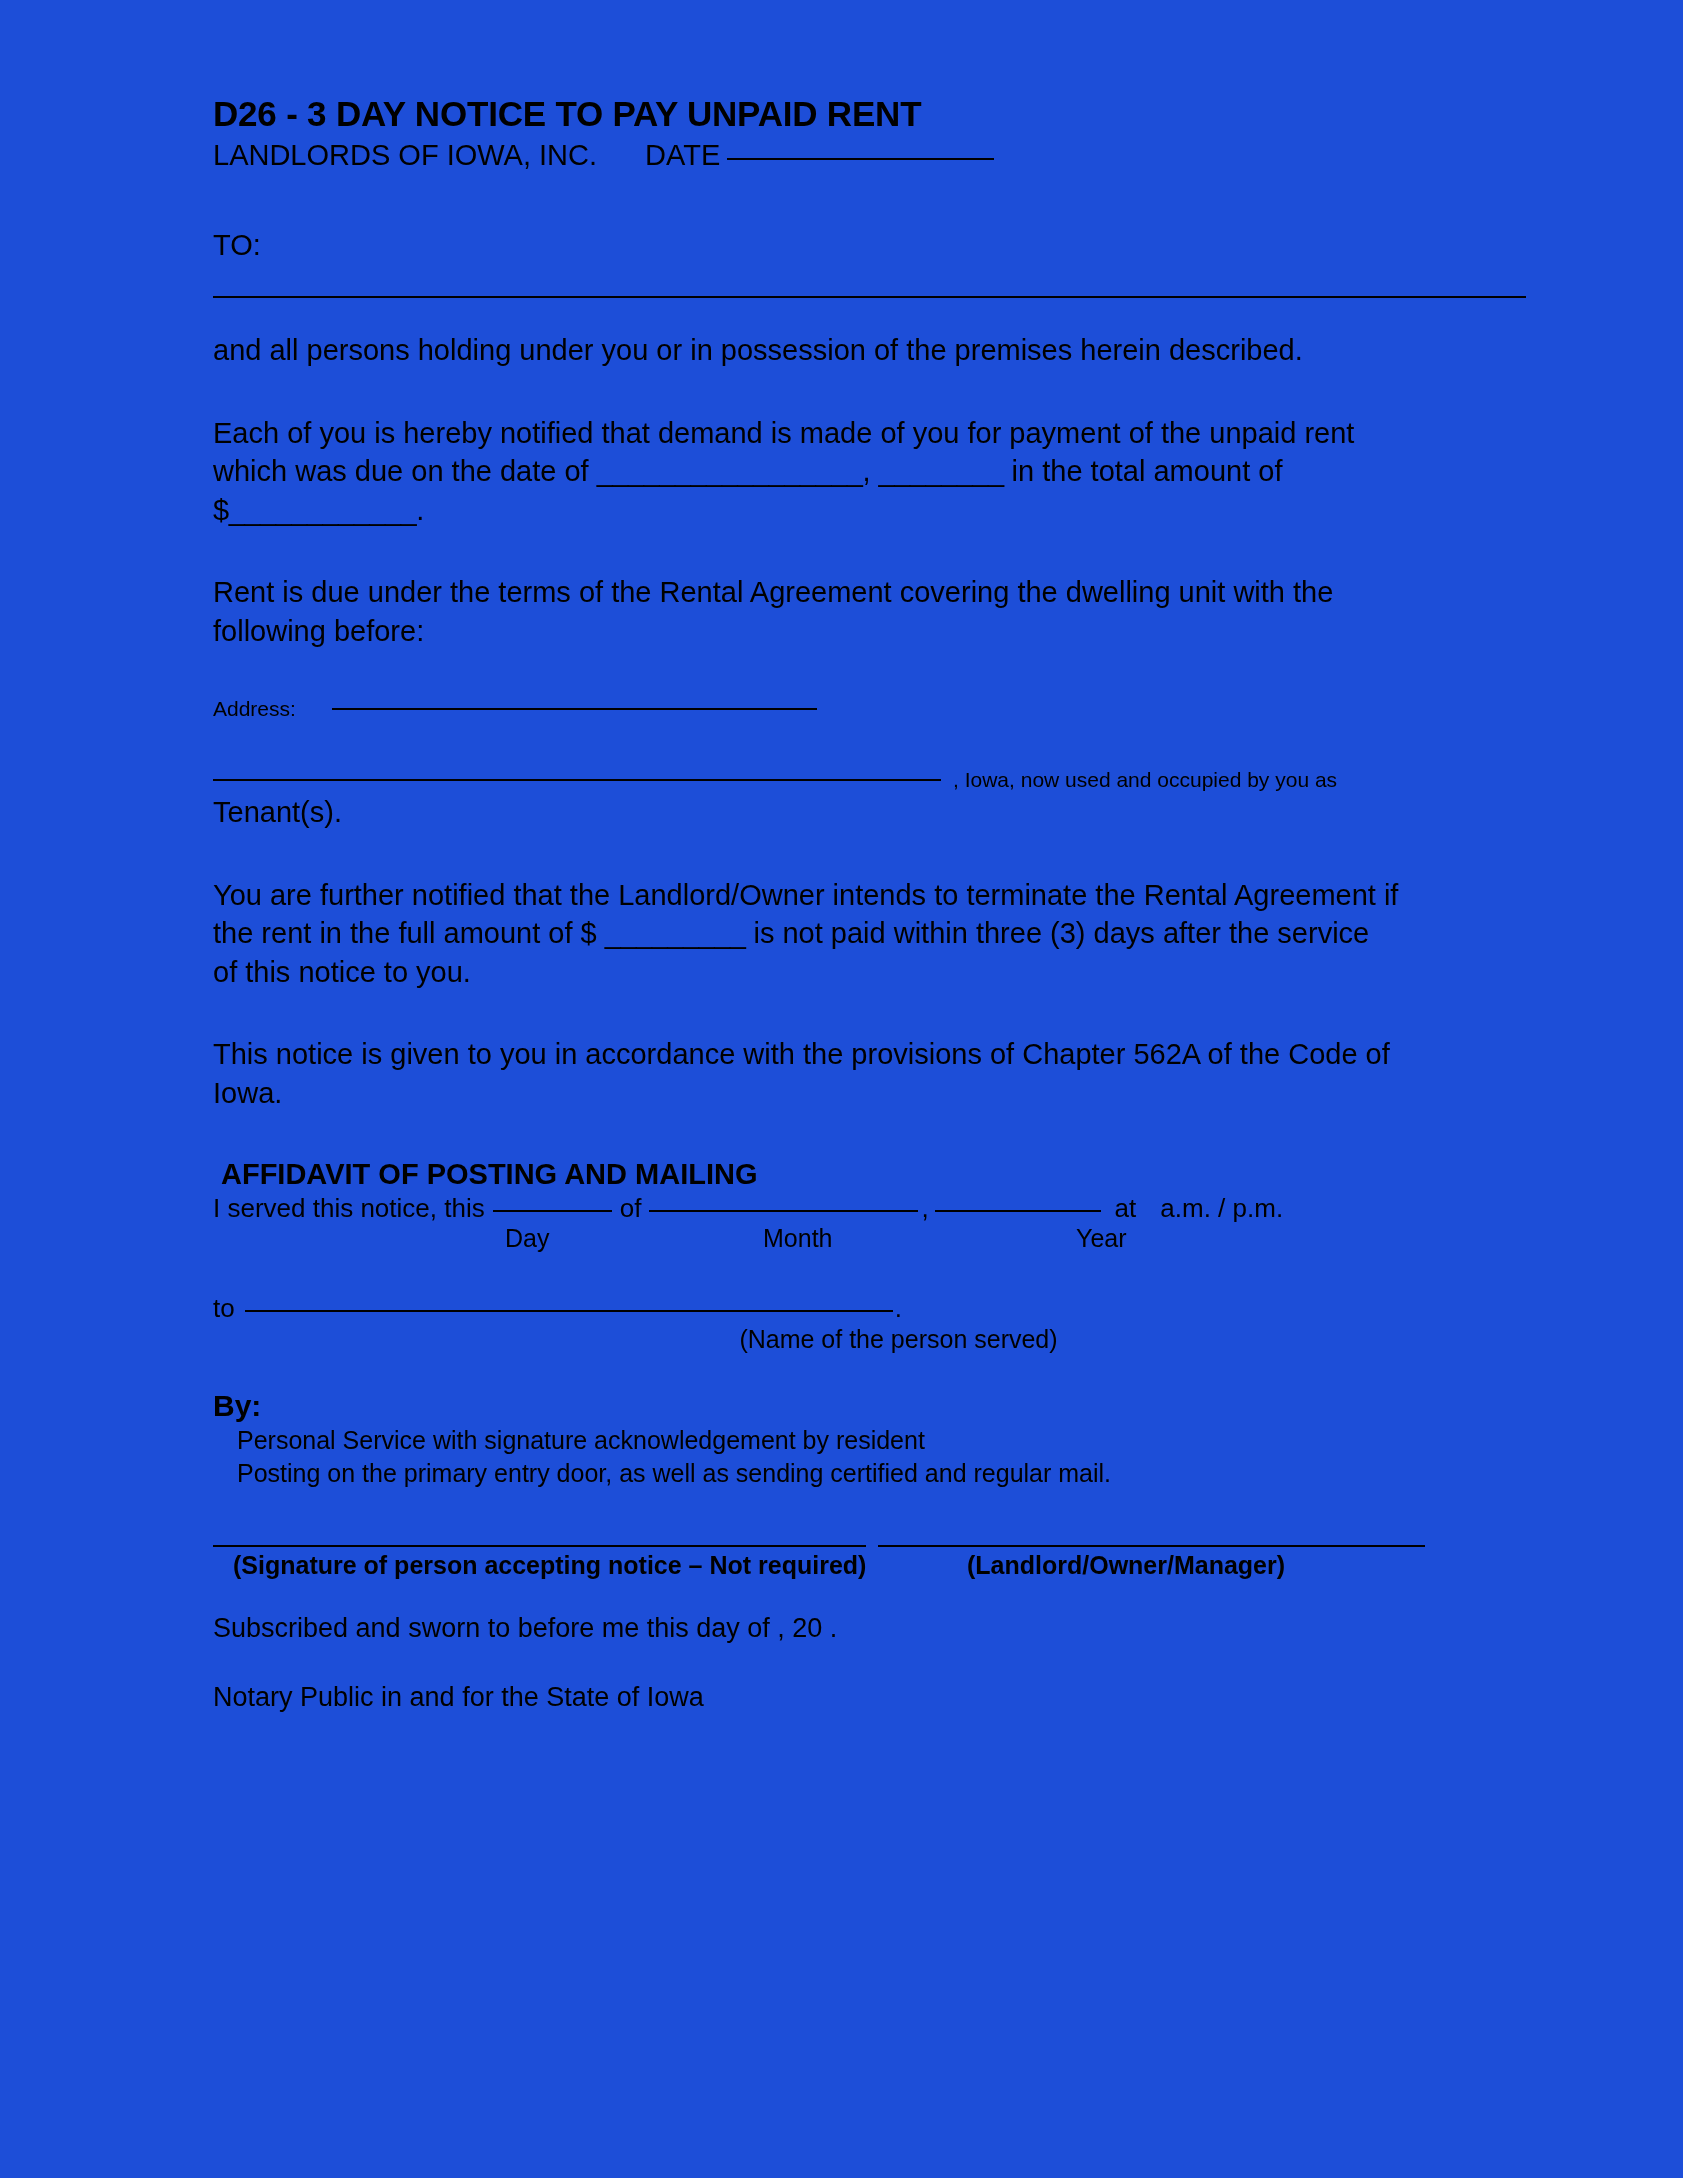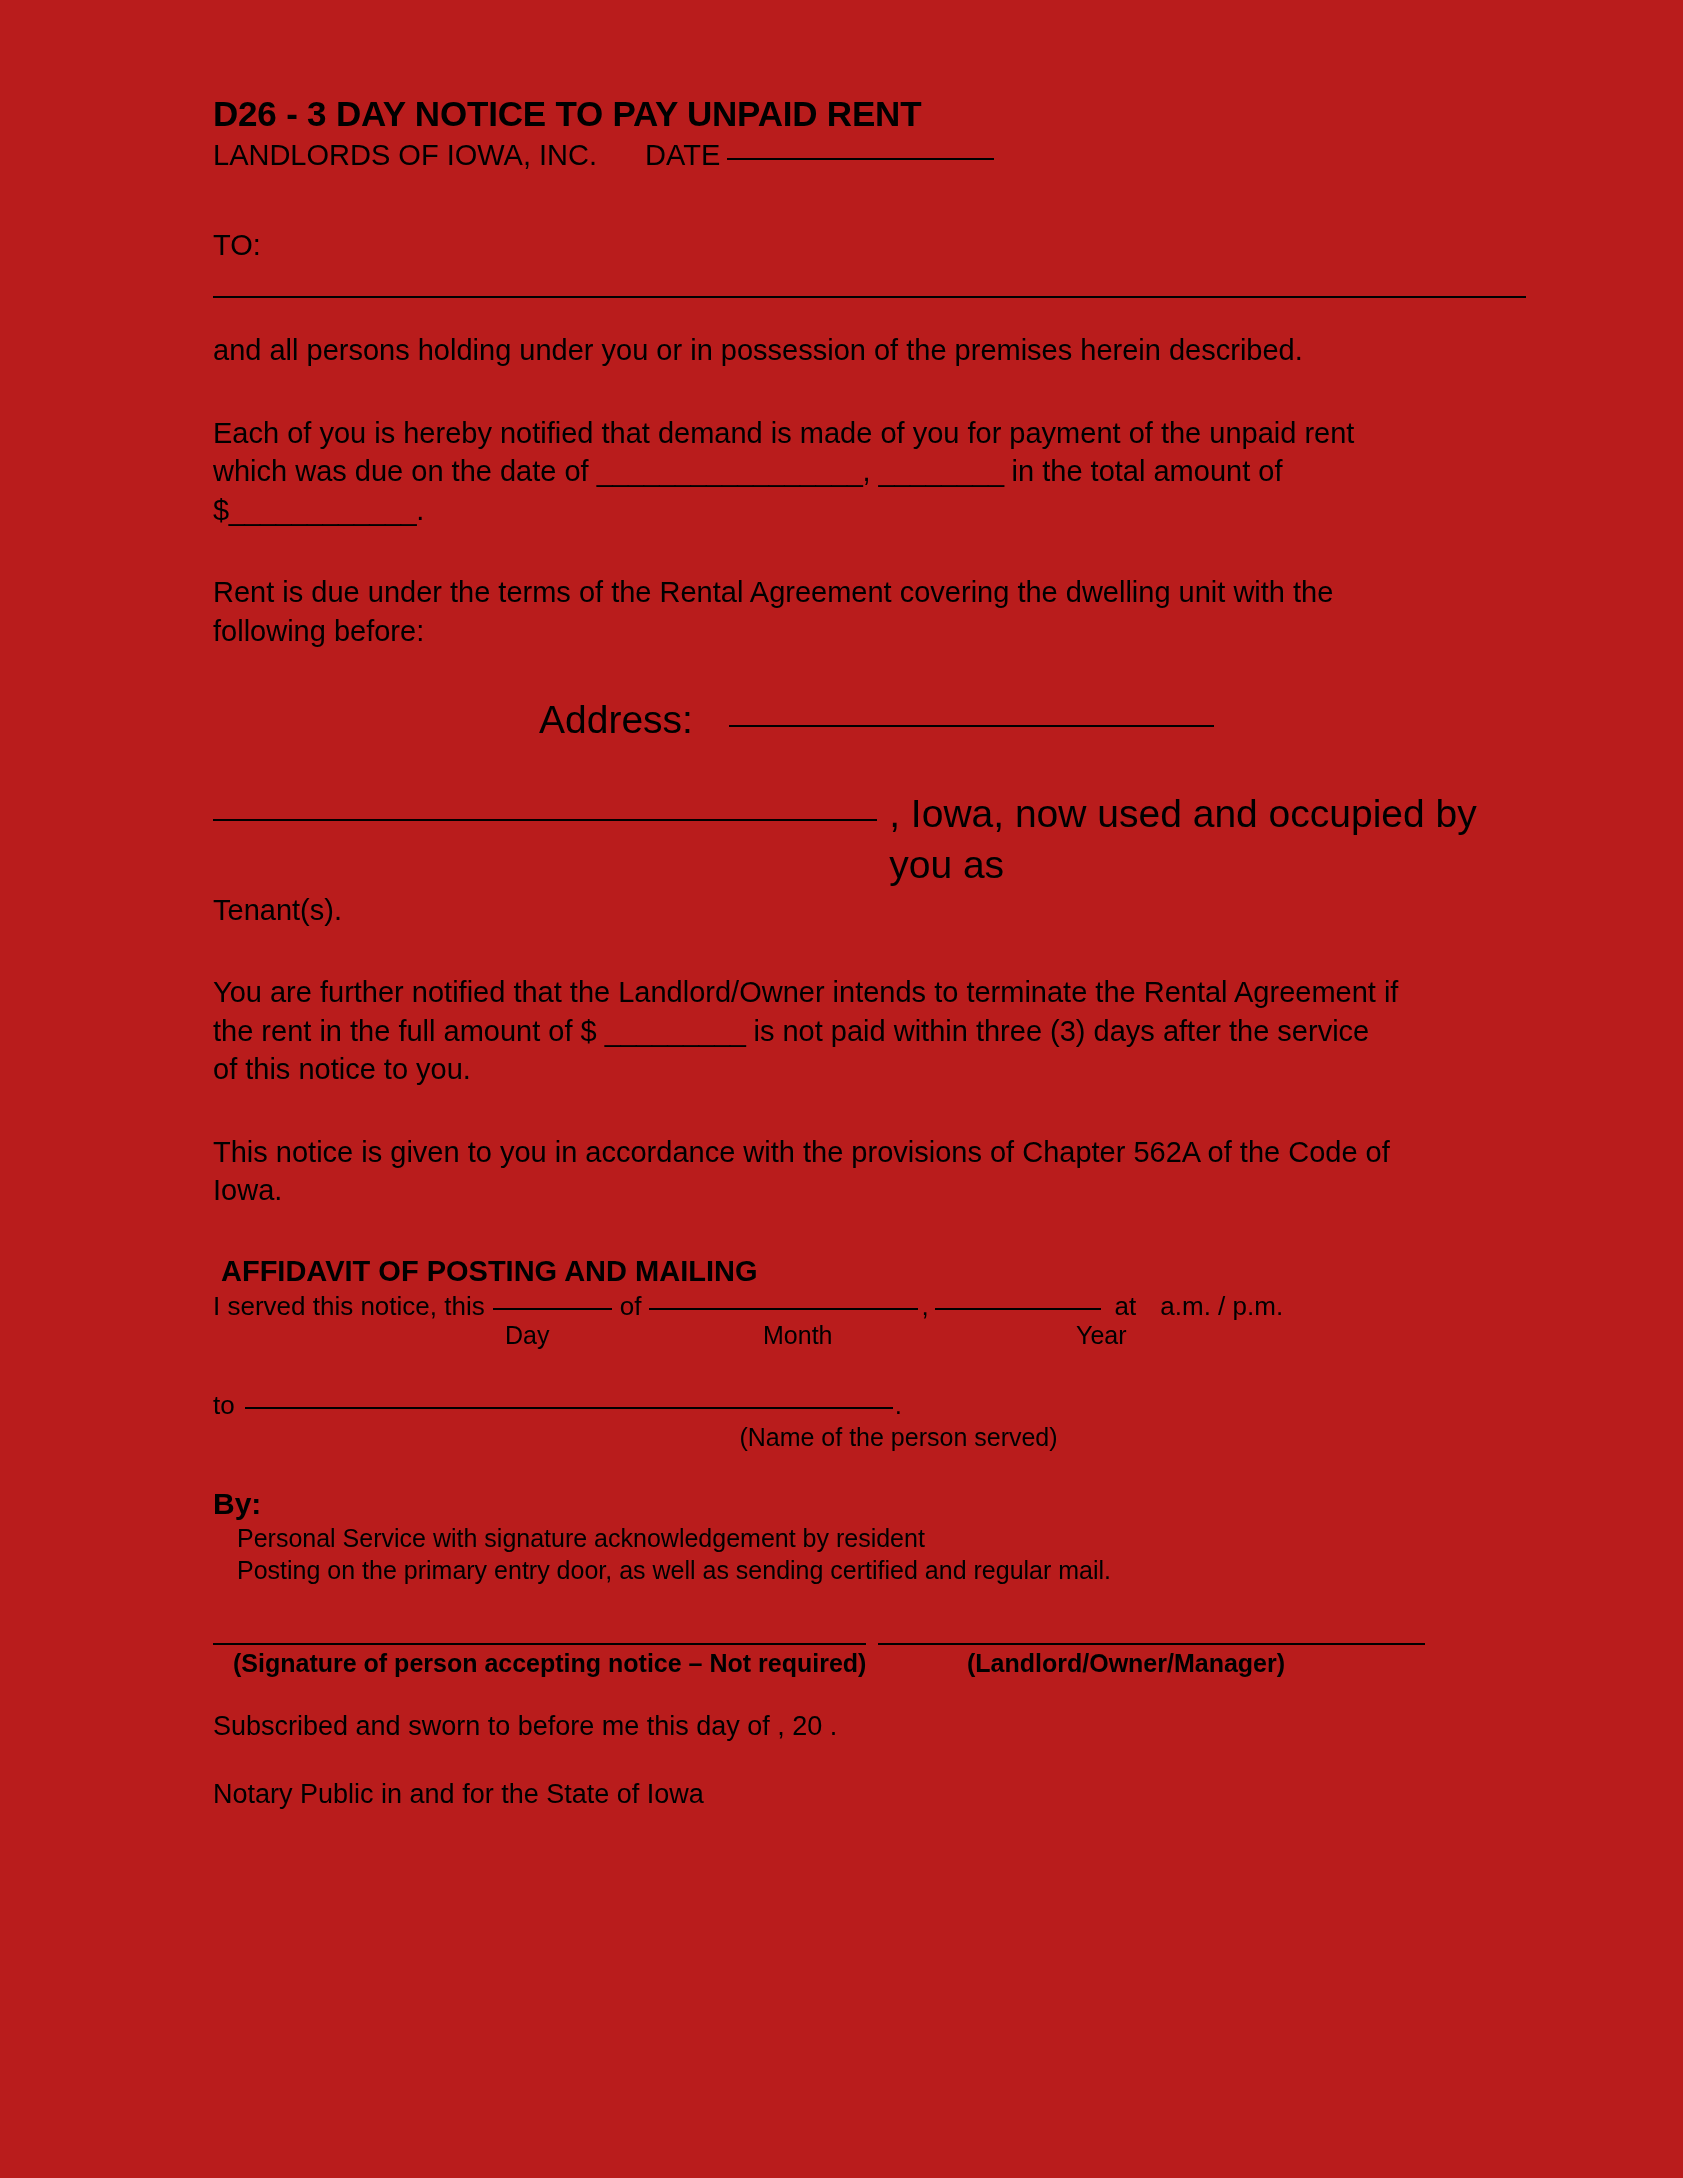--- a/index.html
+++ b/index.html
@@ -17,21 +17,21 @@
     height: 2178px;
     background: #ffffff;
     box-sizing: border-box;
   }
   .sheet {
     position: absolute;
     left: 0;
     top: 0;
     width: 1683px;
     height: 2178px;
-    background: #b91c1c;
+    background: #1d4ed8;
   }
   .content {
     position: absolute;
     left: 213px;
     top: 94px;
     width: 1327px;
   }
 
   
   .doc-title {
@@ -82,25 +82,24 @@
     height: 0;
   }
 
   
   .blank {
     letter-spacing: -0.5px;
   }
 
   
   .addr-row {
-    font-size: 39px;
+    font-size: 21px;
     line-height: 1.3;
     display: flex;
     align-items: baseline;
-    justify-content: center;
   }
   .addr-label { }
   .addr-rule {
     display: inline-block;
     width: 485px;
     border-bottom: 2.6px solid #000;
     margin-left: 36px;
     position: relative;
     top: -6px;
   }

